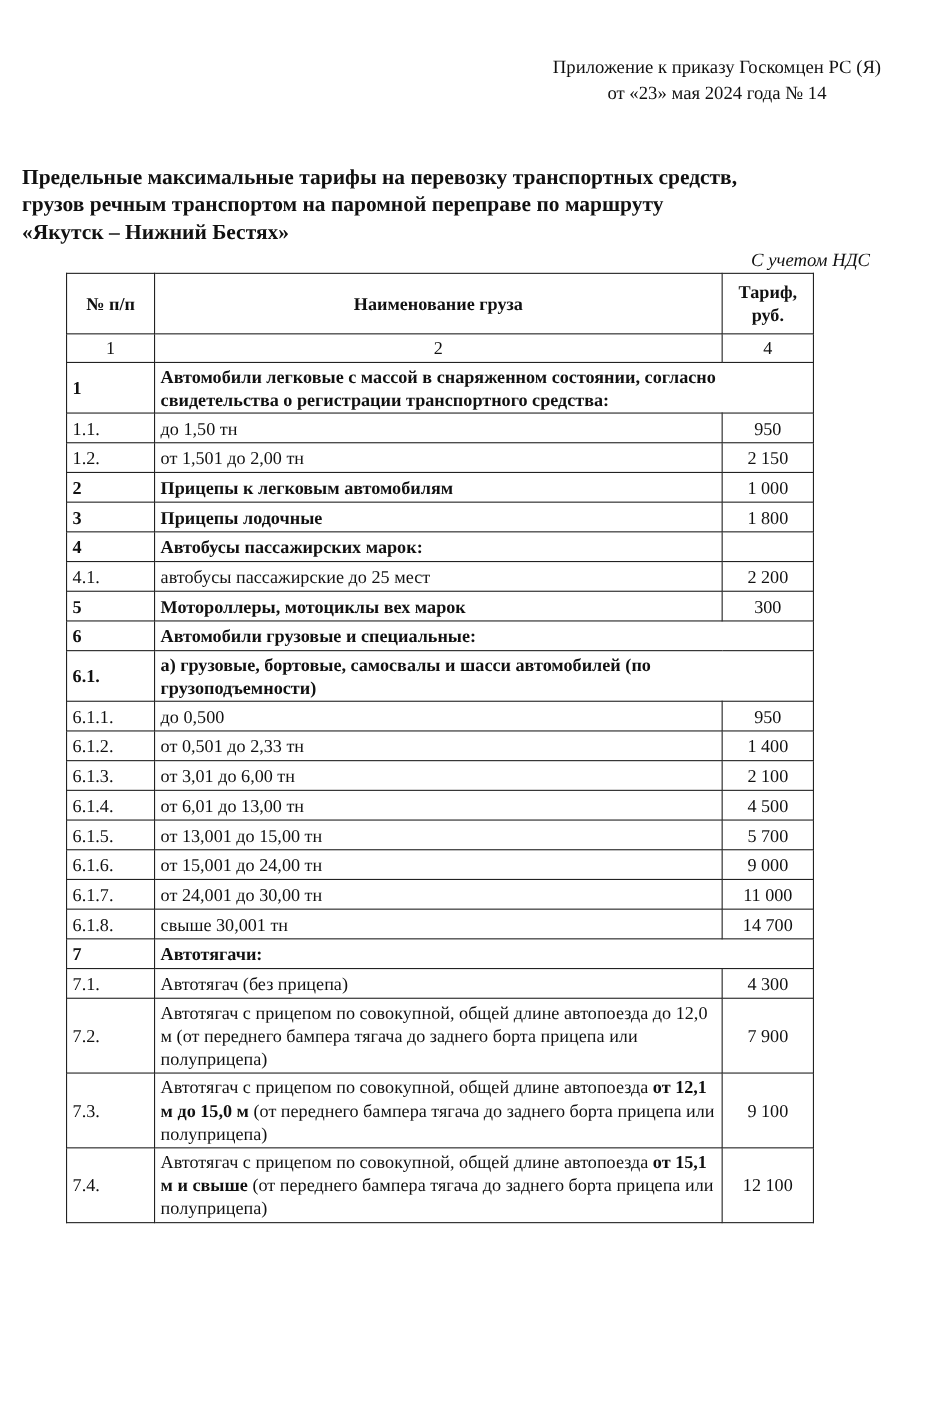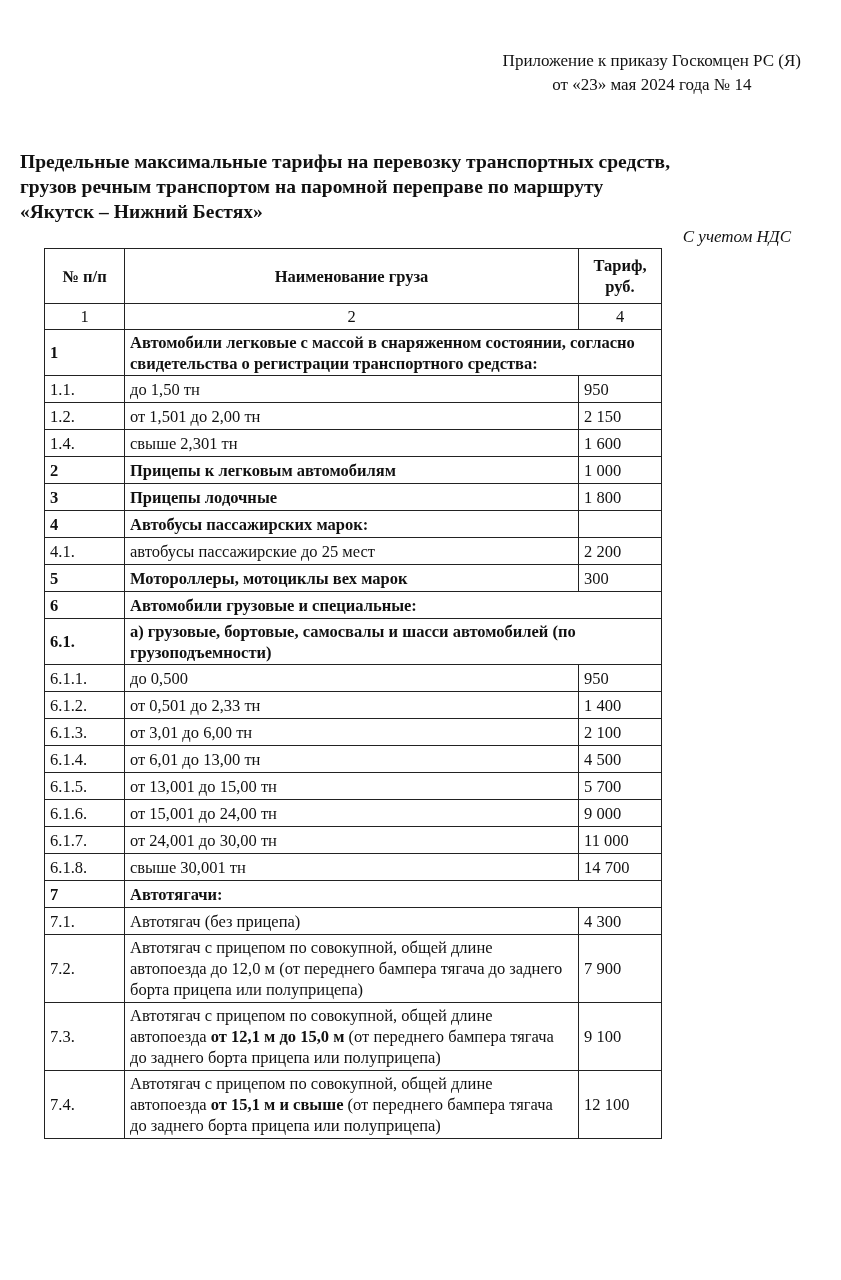--- a/index.html
+++ b/index.html
@@ -12,30 +12,30 @@
     font-size: 17px; line-height: 24px;
   }
   .title {
     position: absolute; left: 20px; width: 800px; top: 149px; text-align: left;
     font-weight: bold; font-size: 19.5px; line-height: 25px;
   }
   .vat {
     position: absolute; right: 50px; top: 227px; font-style: italic; font-size: 17px;
   }
   table.tariffs {
-    position: absolute; left: 44px; top: 248px; width: 618px;
+    position: absolute; left: 60px; top: 248px; width: 680px;
     border-collapse: collapse; table-layout: fixed; font-size: 16.5px;
   }
   table.tariffs td, table.tariffs th {
     border: 1.5px solid #222; padding: 0 5px; vertical-align: middle; line-height: 21px;
   }
   col.c1 { width: 80px; } col.c3 { width: 83px; }
   th { font-weight: bold; text-align: center; }
   .center { text-align: center; }
-  .num { text-align: left; }
+  .num { text-align: center; }
   .bold { font-weight: bold; }
   tr.h-head { height: 55px; }
   tr.h-idx { height: 26px; }
   tr.h-1 { height: 27px; }
   tr.h-2 { height: 46px; }
   tr.h-3 { height: 68px; }
 </style>
 </head>
 <body>
 
@@ -76,25 +76,20 @@
   </tr>
   <tr class="h-1">
     <td>1.1.</td>
     <td>до 1,50 тн</td>
     <td class="num">950</td>
   </tr>
   <tr class="h-1">
     <td>1.2.</td>
     <td>от 1,501 до 2,00 тн</td>
     <td class="num">2 150</td>
-  </tr>
-  <tr class="h-1">
-    <td>1.4.</td>
-    <td>свыше 2,301 тн</td>
-    <td class="num">1 600</td>
   </tr>
   <tr class="h-1">
     <td class="bold">2</td>
     <td class="bold">Прицепы к легковым автомобилям</td>
     <td class="num">1 000</td>
   </tr>
   <tr class="h-1">
     <td class="bold">3</td>
     <td class="bold">Прицепы лодочные</td>
     <td class="num">1 800</td>

